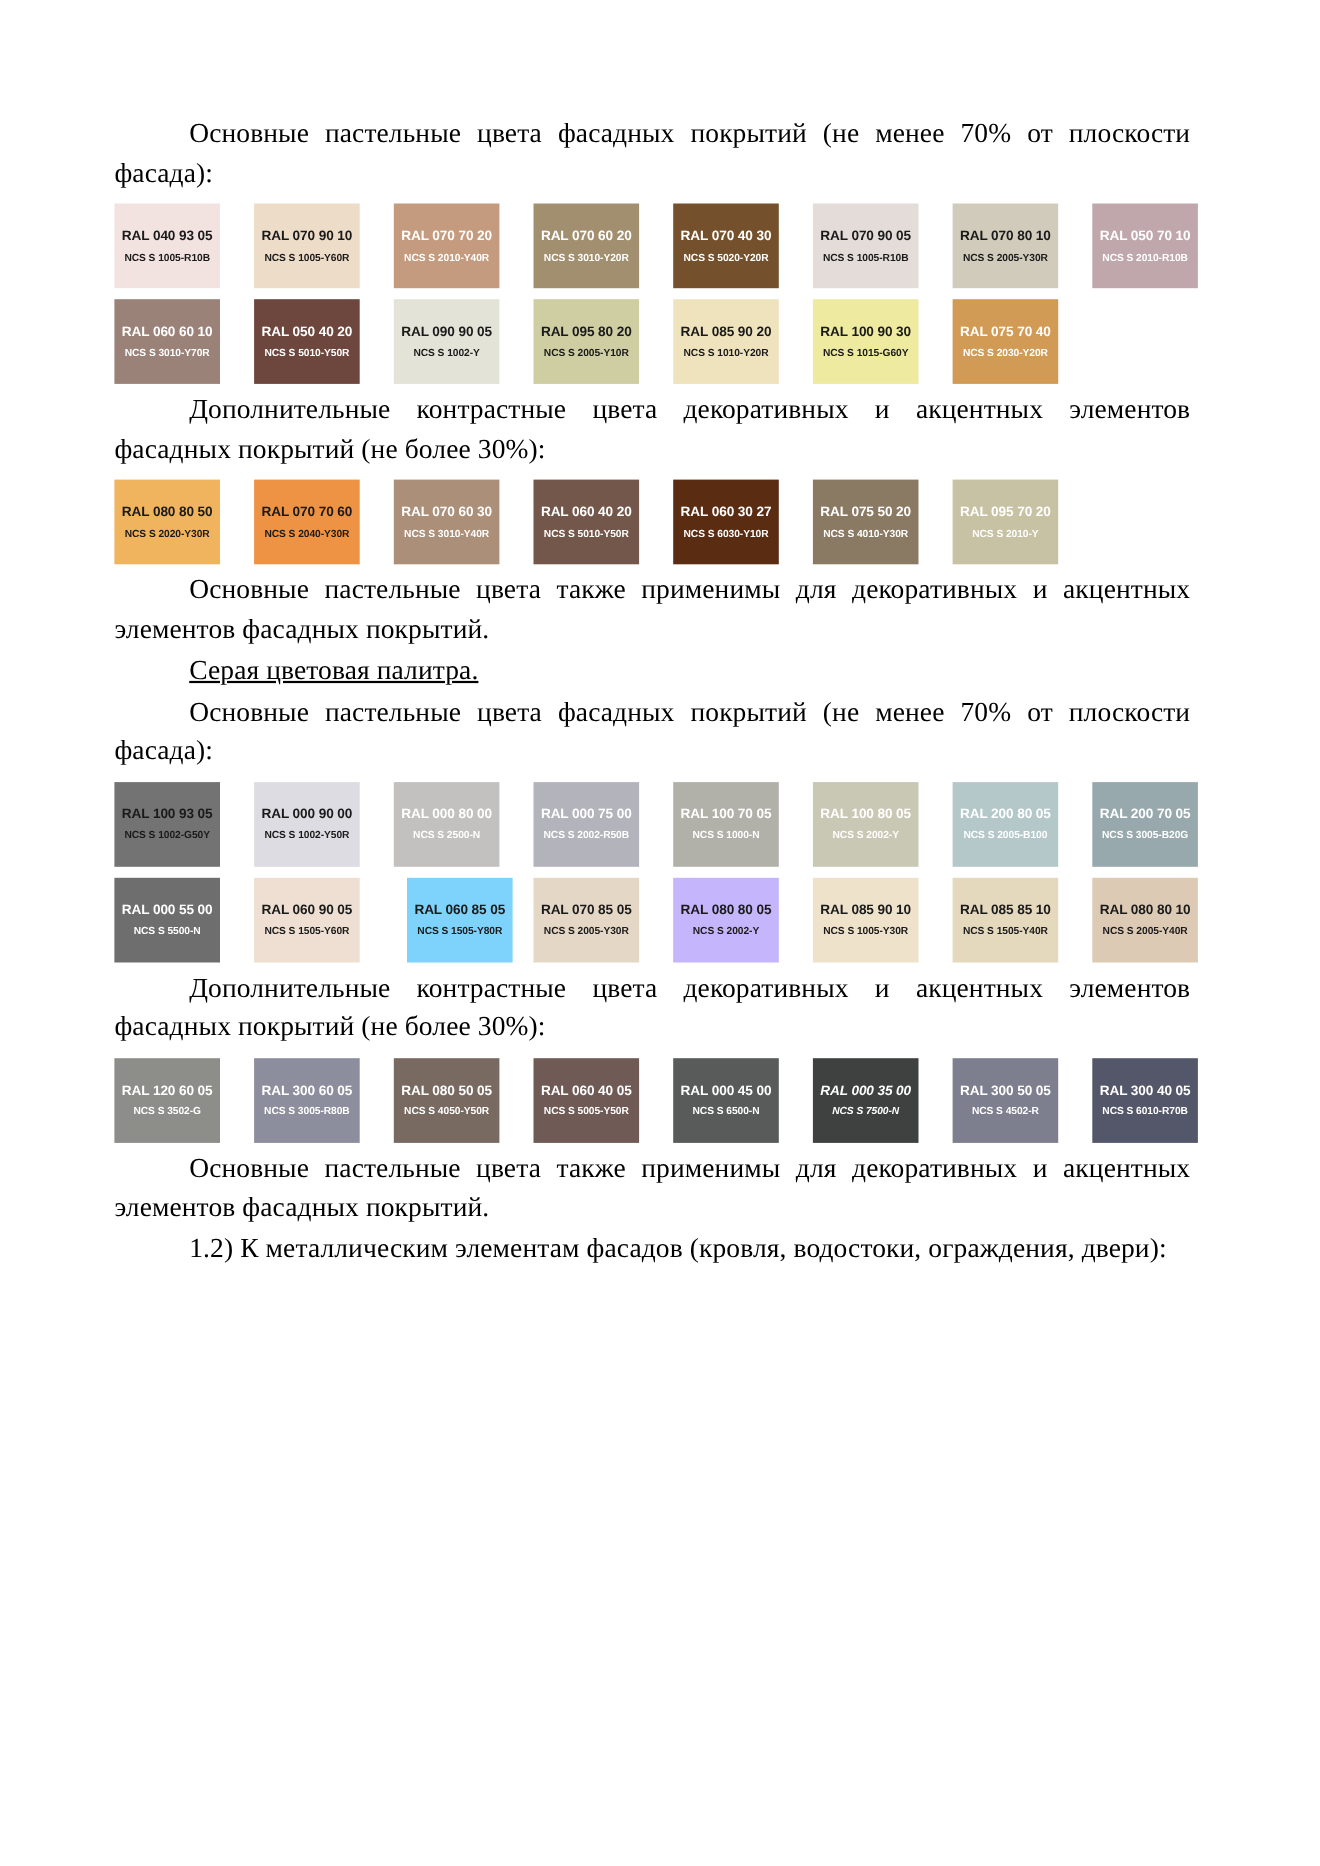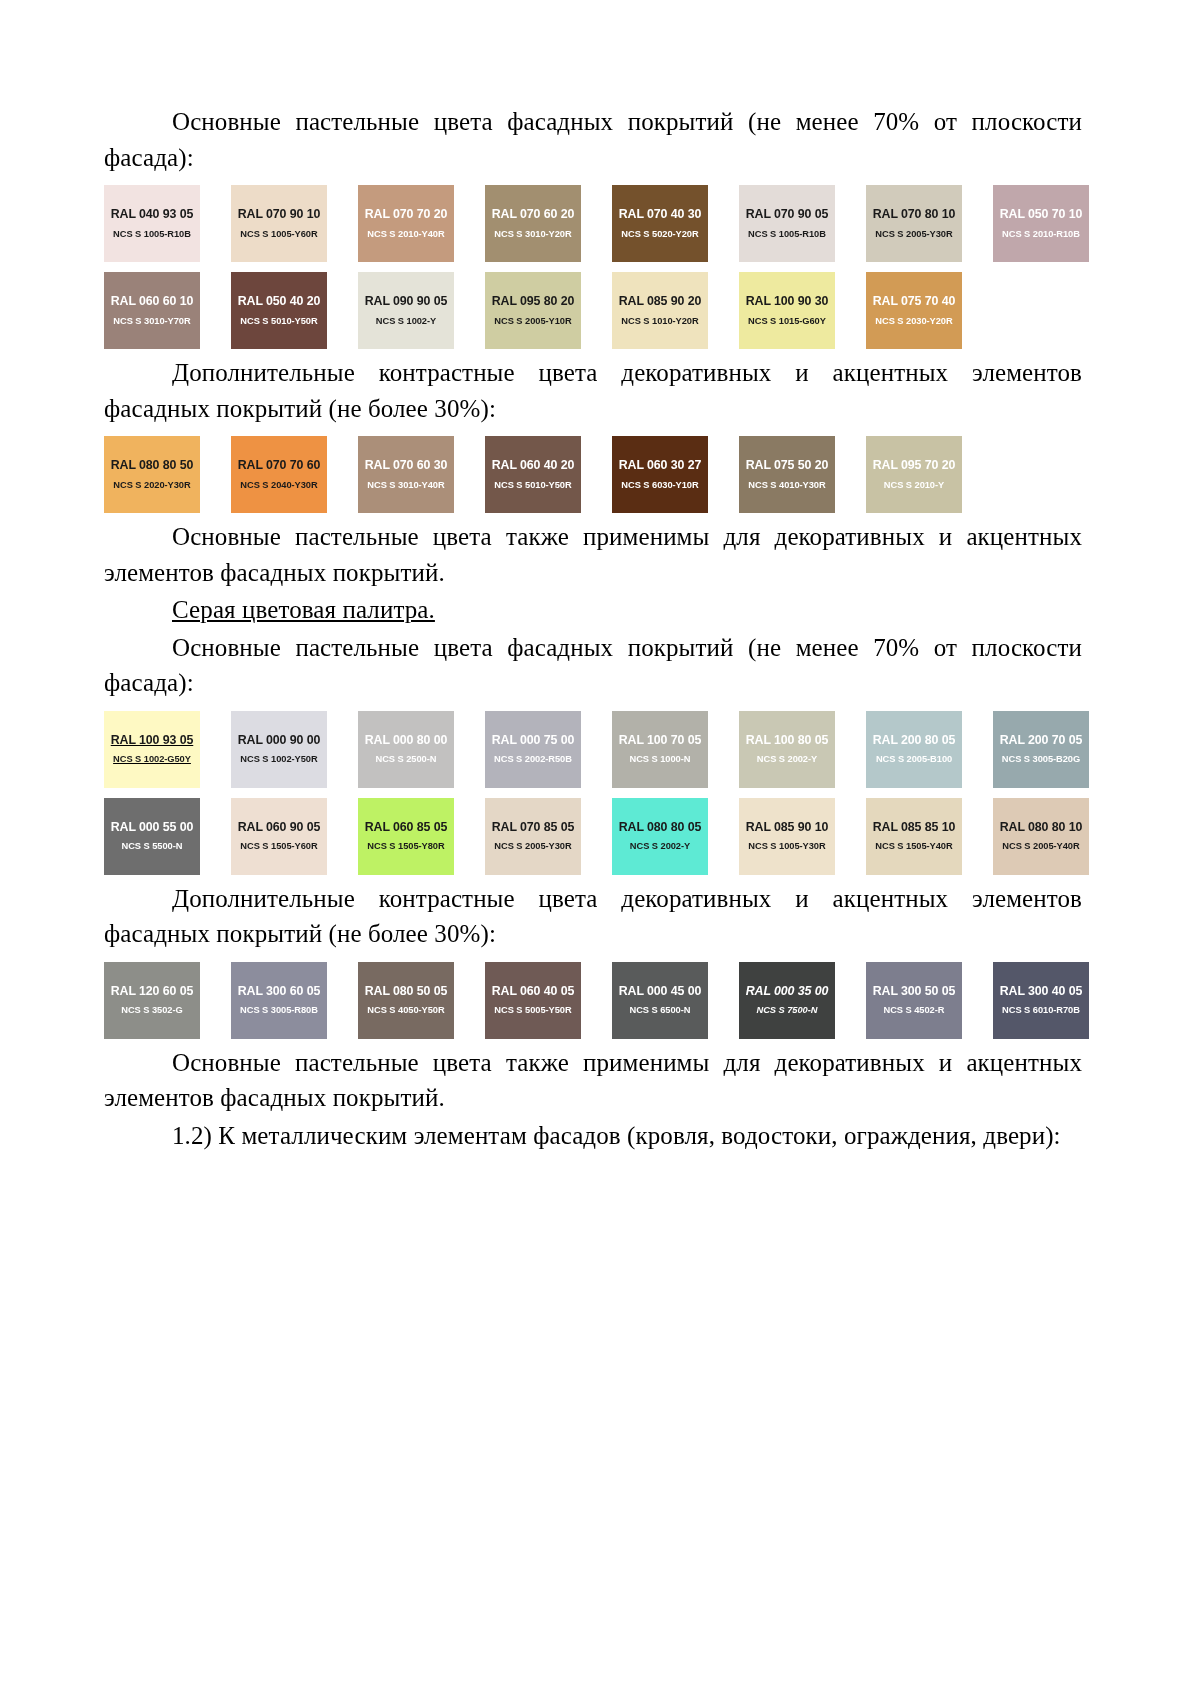--- a/index.html
+++ b/index.html
@@ -190,21 +190,21 @@
   </div>
 
   <p class="para tight">Основные пастельные цвета также применимы для декоративных и акцентных элементов фасадных покрытий.</p>
 
   <p class="para underlined tight"><span class="u">Серая цветовая палитра.</span></p>
 
   <p class="para">Основные пастельные цвета фасадных покрытий (не менее 70% от плоскости фасада):</p>
 
   <div class="grid-wrap">
     <div class="swatch-grid" id="grid-gray-main">
-        <div class="swatch light" style="background: #fef9c3; text-decoration: underline;">
+        <div class="swatch light" style="background: #737373;">
           <div class="ral">RAL 100 93 05</div>
           <div class="ncs">NCS S 1002-G50Y</div>
         </div>
         <div class="swatch light" style="background: rgb(220, 220, 226);">
           <div class="ral">RAL 000 90 00</div>
           <div class="ncs">NCS S 1002-Y50R</div>
         </div>
         <div class="swatch dark" style="background: rgb(194, 193, 192);">
           <div class="ral">RAL 000 80 00</div>
           <div class="ncs">NCS S 2500-N</div>
@@ -230,29 +230,29 @@
           <div class="ncs">NCS S 3005-B20G</div>
         </div>
         <div class="swatch dark" style="background: rgb(110, 110, 110);">
           <div class="ral">RAL 000 55 00</div>
           <div class="ncs">NCS S 5500-N</div>
         </div>
         <div class="swatch light" style="background: rgb(238, 223, 210);">
           <div class="ral">RAL 060 90 05</div>
           <div class="ncs">NCS S 1505-Y60R</div>
         </div>
-        <div class="swatch light" style="background: #bef264;">
+        <div class="swatch light" style="background: #7dd3fc; margin-left: 12px;">
           <div class="ral">RAL 060 85 05</div>
           <div class="ncs">NCS S 1505-Y80R</div>
         </div>
         <div class="swatch light" style="background: rgb(228, 215, 198);">
           <div class="ral">RAL 070 85 05</div>
           <div class="ncs">NCS S 2005-Y30R</div>
         </div>
-        <div class="swatch light" style="background: #5eead4;">
+        <div class="swatch light" style="background: #c4b5fd;">
           <div class="ral">RAL 080 80 05</div>
           <div class="ncs">NCS S 2002-Y</div>
         </div>
         <div class="swatch light" style="background: rgb(238, 226, 203);">
           <div class="ral">RAL 085 90 10</div>
           <div class="ncs">NCS S 1005-Y30R</div>
         </div>
         <div class="swatch light" style="background: rgb(228, 216, 189);">
           <div class="ral">RAL 085 85 10</div>
           <div class="ncs">NCS S 1505-Y40R</div>

